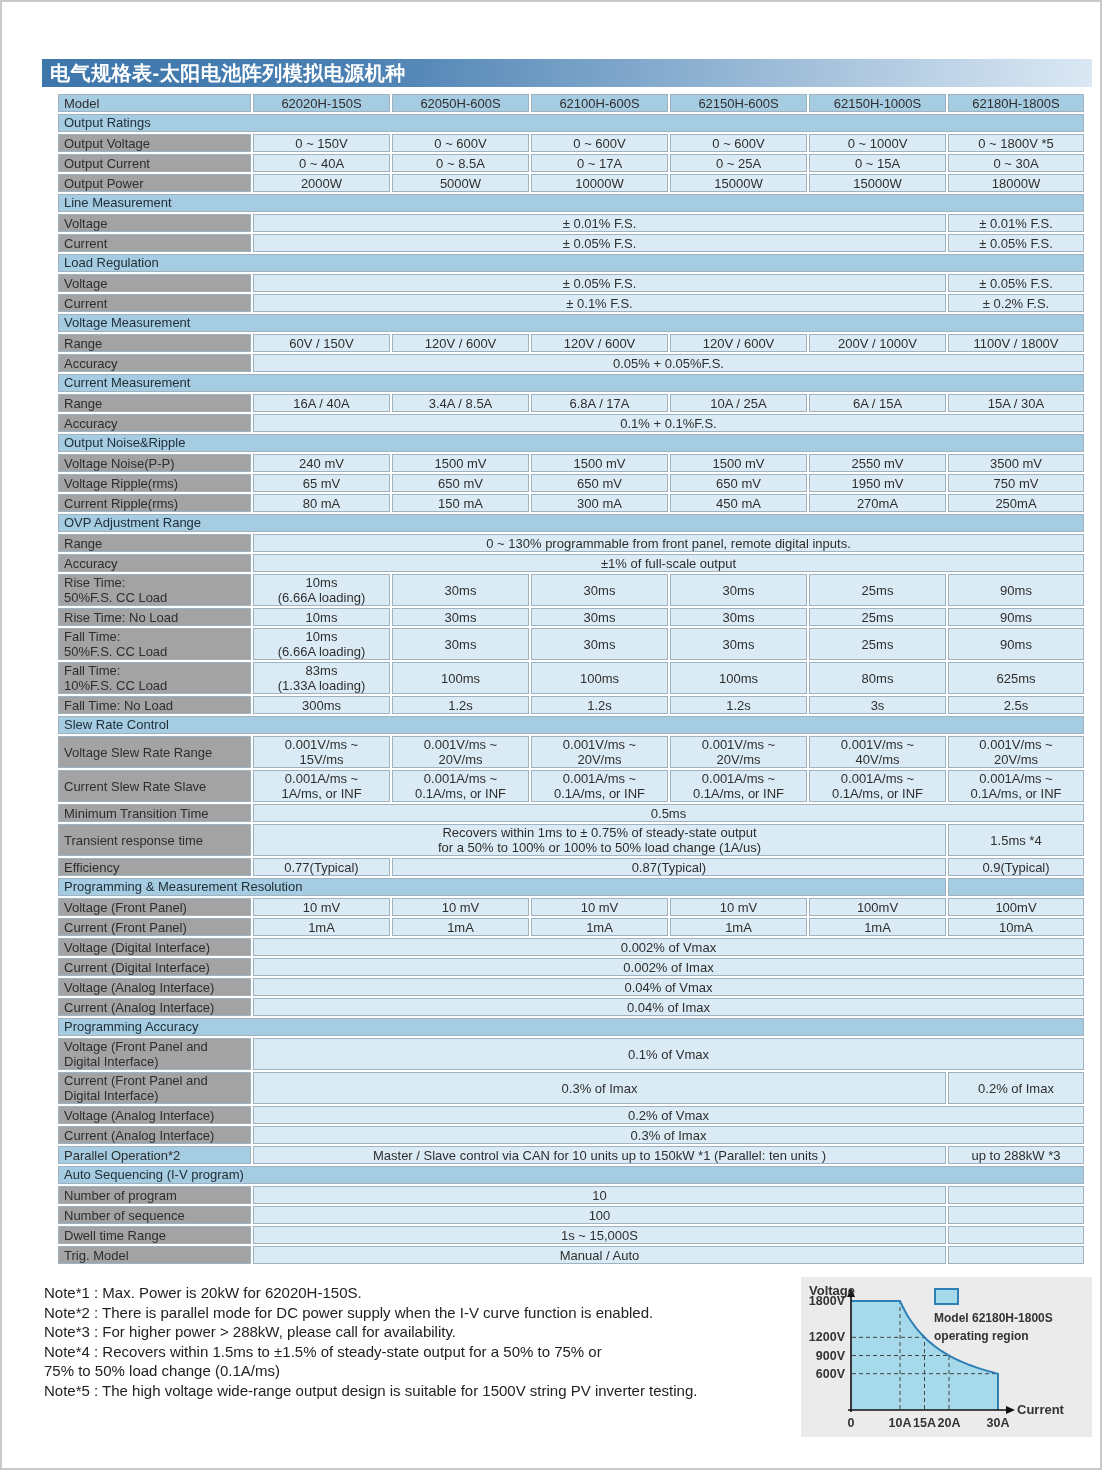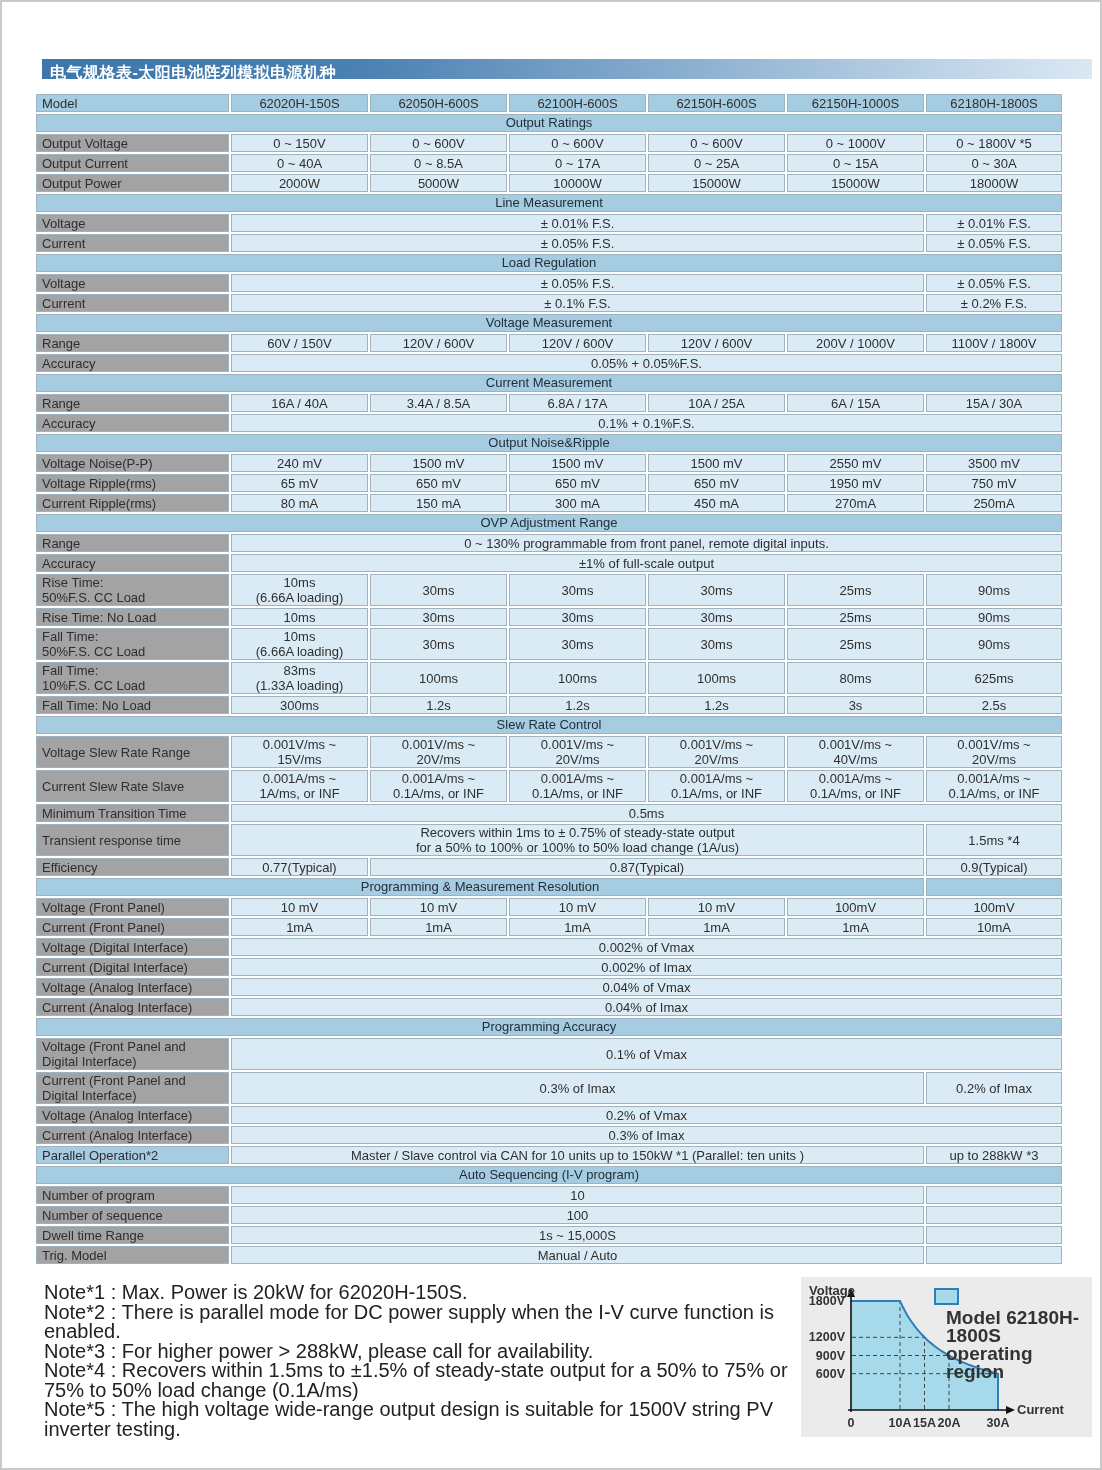--- a/index.html
+++ b/index.html
@@ -1,35 +1,35 @@
 <!DOCTYPE html>
 <html><head>
 <meta charset="utf-8">
 <style>
   html,body{margin:0;padding:0;background:#fff;}
   .page{position:relative;width:1102px;height:1470px;box-sizing:border-box;
         border:2px solid #c9c9c9;background:#fff;
         font-family:"Liberation Sans",sans-serif;color:#2e2e2e;overflow:hidden;}
-  .title-bar{position:absolute;left:40px;top:57px;width:1050px;height:20px;box-sizing:border-box;
+  .title-bar{position:absolute;left:40px;top:57px;width:1050px;height:28px;box-sizing:border-box;
         background:linear-gradient(90deg,#3e76ab 0%,#44140%,#4a80b2 28%,#8fb2d2 65%,#d9e7f3 100%);
         background:linear-gradient(90deg,#3e76ab 0%,#4a80b2 30%,#9dbcd8 70%,#dbe8f4 100%);
-        color:#fff;font-size:16px;font-weight:bold;line-height:28px;padding-left:8px;letter-spacing:.5px;}
-  table.spec{position:absolute;left:32px;top:90px;width:1014px;table-layout:fixed;
+        color:#fff;font-size:20px;font-weight:bold;line-height:28px;padding-left:8px;letter-spacing:.5px;}
+  table.spec{position:absolute;left:54px;top:90px;width:1014px;table-layout:fixed;
         border-collapse:separate;border-spacing:2px;font-size:13px;}
   td{border:1px solid #9fb2bf;padding:0 5px;height:16px;line-height:16px;
      white-space:pre-line;overflow:hidden;}
-  td.sec{background:#a6cce1;text-align:center;font-size:13px;color:#20303a;}
+  td.sec{background:#a6cce1;text-align:left;font-size:13px;color:#20303a;}
   td.lab{background:#a3a3a3;text-align:left;line-height:15px;}
   td.val{background:#daebf5;text-align:center;line-height:15px;}
   td.secbg{background:#a6cce1;}
-  .notes{position:absolute;left:42px;top:1281px;width:745px;font-size:20px;line-height:19.5px;color:#222;}
+  .notes{position:absolute;left:42px;top:1281px;width:745px;font-size:15px;line-height:19.5px;color:#222;}
   .chart-panel{position:absolute;left:799px;top:1275px;width:291px;height:160px;background:#ebebeb;}
   .chart-legend{position:absolute;left:133px;top:11px;}
   .legend-swatch{width:21px;height:13px;background:#a6d9e9;border:2px solid #2e7fb5;}
-  .legend-text{margin-top:4px;font-size:19px;font-weight:bold;color:#333;line-height:18px;margin-left:12px;}
+  .legend-text{margin-top:4px;font-size:12px;font-weight:bold;color:#333;line-height:18px;}
   svg text{font-family:"Liberation Sans",sans-serif;}
 </style>
 </head>
 <body>
 
 <div class="page">
   <div class="title-bar">电气规格表-太阳电池阵列模拟电源机种</div>
 
   <table class="spec" id="spec-table">
     <colgroup>

